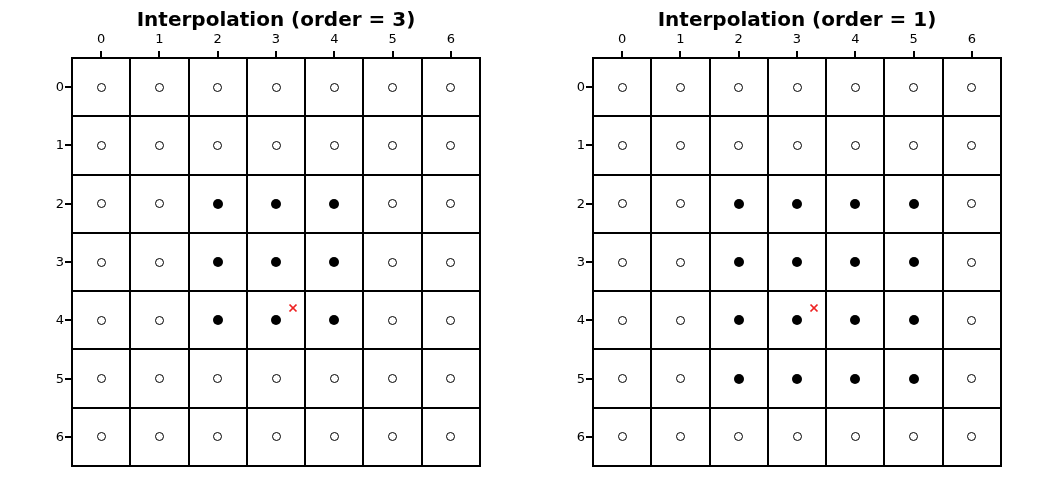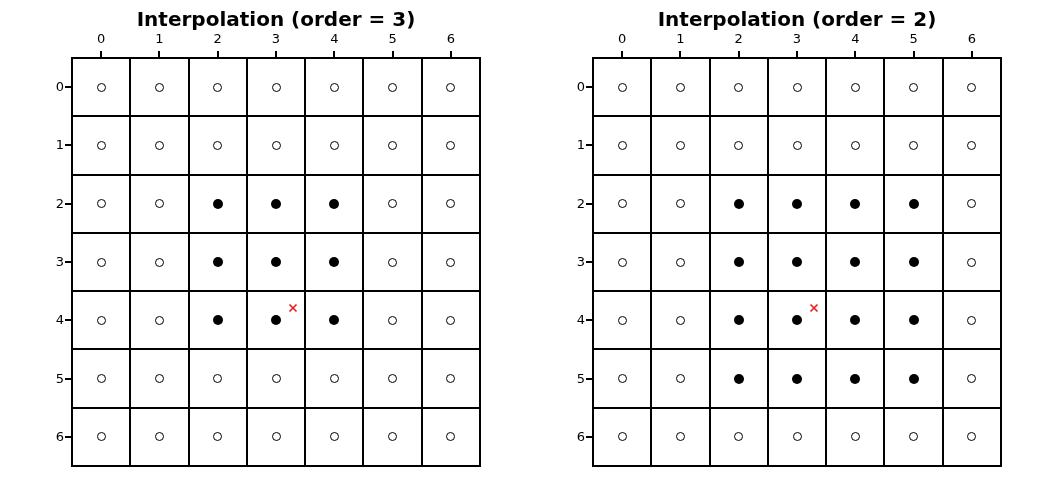--- a/index.html
+++ b/index.html
@@ -96,21 +96,21 @@
     position: absolute;
   }
 </style>
 </head>
 <body>
 
 <div class="figure">
 
   <div class="chart-title" style="left:72px; width:408px;">Interpolation (order = 3)</div>
 
-  <div class="chart-title" style="left:593px; width:408px;">Interpolation (order = 2)</div>
+  <div class="chart-title" style="left:593px; width:408px;">Interpolation (order = 1)</div>
 
   <div class="plot-area" style="left:72px;">
       <div class="gridline-v" style="left: -1px; top: -1px; height: 410px;"></div>
       <div class="gridline-v" style="left: 57px; top: -1px; height: 410px;"></div>
       <div class="gridline-v" style="left: 116px; top: -1px; height: 410px;"></div>
       <div class="gridline-v" style="left: 174px; top: -1px; height: 410px;"></div>
       <div class="gridline-v" style="left: 232px; top: -1px; height: 410px;"></div>
       <div class="gridline-v" style="left: 290px; top: -1px; height: 410px;"></div>
       <div class="gridline-v" style="left: 349px; top: -1px; height: 410px;"></div>
       <div class="gridline-v" style="left: 407px; top: -1px; height: 410px;"></div>

